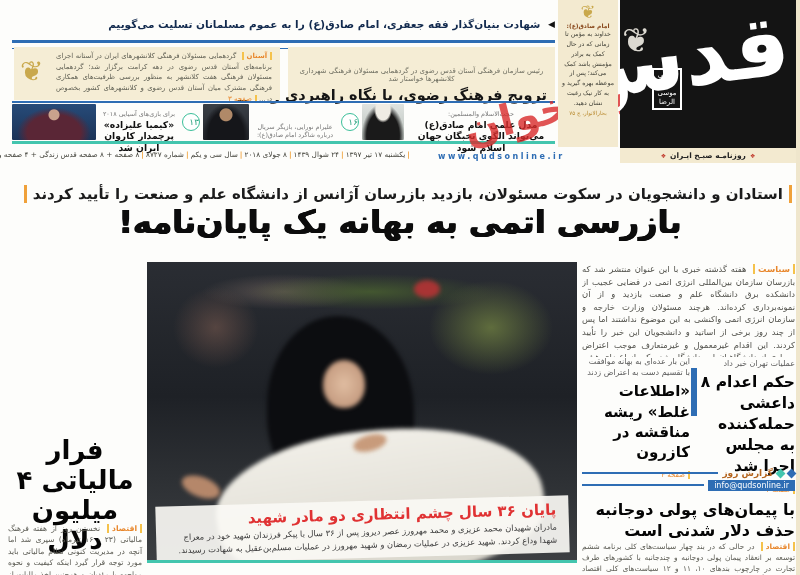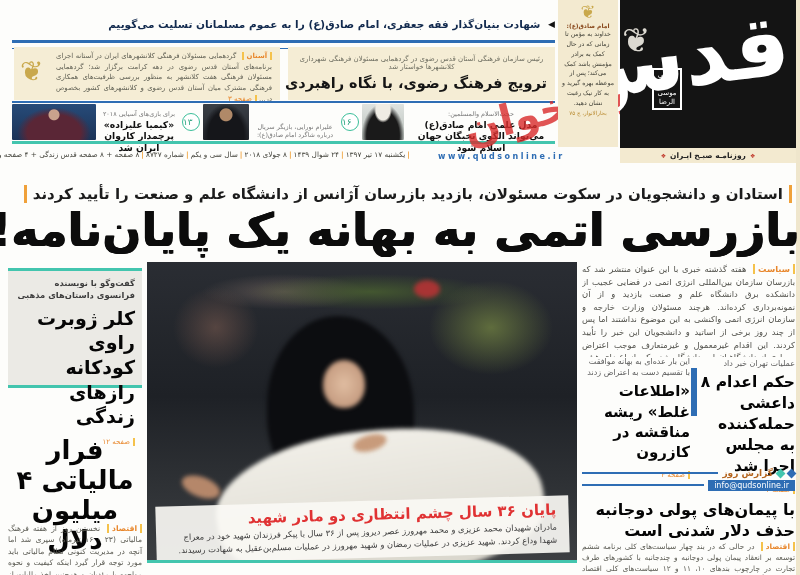--- a/index.html
+++ b/index.html
@@ -13,21 +13,21 @@
   .top-bar .tri{display:inline-block;color:#111;font-size:9px;margin-left:4px;transform:translateY(-1px);}
 
   
   .rule-double{top:40px;left:12px;width:543px;height:5px;border-top:3px solid #2e6db4;border-bottom:1px solid #2e6db4;}
   .rule-blue2{top:101px;left:12px;width:543px;border-top:2px solid #2e6db4;}
   .rule-teal{top:141px;left:12px;width:543px;border-top:3px solid #43c5ae;}
   .rule-teal-photo{top:560px;left:147px;width:430px;border-top:3px solid #43c5ae;}
 
   
   .box{background:#f5edd5;box-sizing:border-box;}
-  .razavi{top:47px;left:288px;width:267px;height:53px;padding:8px 8px;text-align:center;}
+  .razavi{top:47px;left:288px;width:267px;height:53px;padding:20px 8px;text-align:center;}
   .razavi .kick{font-size:7px;color:#6b6b5e;}
   .razavi .head{font-size:14.5px;font-weight:bold;color:#151515;margin-top:4px;white-space:nowrap;}
   .astan{top:47px;left:14px;width:266px;height:53px;padding:4px 8px 4px 42px;}
   .astan .orn{position:absolute;left:6px;top:8px;font-size:28px;color:#c9a84c;}
   .astan .txt{font-size:6.9px;color:#5c5c50;line-height:1.55;text-align:justify;}
   .lbl{color:#e8872c;font-weight:bold;border-right:2px solid #f5c24b;border-left:2px solid #f5c24b;padding:0 3px;margin-left:3px;}
   .pref{color:#e8872c;font-size:7px;border-right:2px solid #f5c24b;padding-right:3px;}
 
   
   .strip{top:104px;left:12px;width:543px;height:36px;display:flex;direction:ltr;align-items:center;gap:3px;}
@@ -36,21 +36,21 @@
             radial-gradient(ellipse at 50% 80%,#5a2636 0 45%,rgba(0,0,0,0) 62%),linear-gradient(#274b79,#1b3357);}
   .ph-actor{width:46px;background:radial-gradient(circle at 50% 30%,#b08968 0 6px,rgba(0,0,0,0) 7px),
             radial-gradient(ellipse at 50% 88%,#15161a 0 55%,rgba(0,0,0,0) 72%),linear-gradient(#3a3f46,#23262b);}
   .ph-cleric{width:42px;background:radial-gradient(ellipse at 50% 16%,#efece4 0 7px,rgba(0,0,0,0) 9px),
             radial-gradient(circle at 50% 32%,#cbb39a 0 4px,rgba(0,0,0,0) 5px),
             radial-gradient(ellipse at 50% 88%,#1a1a1a 0 55%,rgba(0,0,0,0) 72%),linear-gradient(#dfe3e0,#b9c0bb);}
   .it{direction:rtl;text-align:center;flex:none;}
   .it .kick{font-size:6.4px;color:#777;line-height:1.2;margin-top:20px;}
   .it .head{font-size:9.2px;font-weight:bold;color:#101010;line-height:1.25;}
   .badge{flex:none;width:16px;height:16px;border-radius:50%;border:1.5px solid #3bbf9a;color:#2ba37f;
-         font-size:9px;line-height:16px;text-align:left;background:#fff;box-sizing:content-box;}
+         font-size:9px;line-height:16px;text-align:right;background:#fff;box-sizing:content-box;}
 
   
   .date-line{top:150px;left:10px;width:402px;text-align:right;font-size:7.3px;color:#44443c;white-space:nowrap;}
   .seg::before{content:"|";color:#f0a13a;margin:0 2px;font-weight:bold;}
   .seg:last-child::after{content:"|";color:#f0a13a;margin:0 2px;font-weight:bold;}
 
   .web-line{top:152px;left:438px;width:190px;direction:ltr;text-align:left;font-size:8px;font-weight:bold;
             letter-spacing:2.5px;color:#2e6db4;}
   .watermark{top:147px;left:383px;direction:ltr;color:#e02325;font-weight:bold;font-style:italic;font-size:15px;}
   .stamp{top:88px;left:462px;color:#d92b2b;font-weight:bold;font-size:42px;transform:rotate(-14deg);
@@ -73,21 +73,21 @@
                    color:#fff;font-size:7px;line-height:1.3;text-align:center;display:flex;
                    align-items:center;justify-content:center;padding:1px;box-sizing:border-box;}
   .tagline{top:148px;left:620px;width:176px;height:15px;background:#f3ead0;text-align:center;
            font-size:7.5px;color:#222;line-height:15px;font-weight:bold;}
   .tagline::before,.tagline::after{content:"❖";color:#c0392b;margin:0 4px;font-size:6px;}
   .edge{top:0;left:796px;width:4px;height:575px;background:#efe6cc;}
 
   
   .lead-kick{top:185px;right:8px;font-size:15px;font-weight:bold;color:#1c1c1c;padding:0 6px;
              border-left:3px solid #f0a13a;border-right:3px solid #f0a13a;}
-  .lead-head{top:203px;left:0;width:800px;text-align:center;font-size:46px;font-weight:bold;color:#0c0c0c;
+  .lead-head{top:203px;left:0;width:800px;text-align:center;font-size:32px;font-weight:bold;color:#0c0c0c;
              white-space:nowrap;text-shadow:.6px 0 0 #0c0c0c,-.6px 0 0 #0c0c0c;}
 
   
   .photo{top:262px;left:147px;width:430px;height:298px;overflow:hidden;background:
       radial-gradient(closest-side at 80% 22%,rgba(98,112,62,.95),rgba(0,0,0,0) 72%),
       radial-gradient(closest-side at 52% 10%,rgba(72,94,48,.85),rgba(0,0,0,0) 60%),
       radial-gradient(closest-side at 16% 22%,rgba(118,88,78,.6),rgba(0,0,0,0) 62%),
       radial-gradient(closest-side at 32% 10%,rgba(140,120,110,.5),rgba(0,0,0,0) 60%),
       linear-gradient(180deg,#2a2d33 0%,#1e2126 45%,#3c3f42 100%);}
   .photo .shape{position:absolute;filter:blur(2px);}
@@ -213,25 +213,20 @@
     <div class="shape shroud"></div>
     <div class="shape hand1"></div>
     <div class="shape hand2"></div>
     <div class="caption">
       <div class="ti">پایان ۳۶ سال چشم انتظاری دو مادر شهید</div>
       <div class="tx">مادران شهیدان محمد عزیزی و محمد مهرورز عصر دیروز پس از ۳۶ سال با پیکر فرزندان شهید خود در معراج شهدا وداع کردند. شهید عزیزی در عملیات رمضان و شهید مهرورز در عملیات مسلم‌بن‌عقیل به شهادت رسیدند.</div>
     </div>
   </div>
   <div class="abs rule-teal-photo"></div>
 
-  <div class="abs jobert">
-    <div class="kick">گفت‌وگو با نویسنده فرانسوی داستان‌های مذهبی</div>
-    <div class="head">کلر ژوبرت راوی کودکانه رازهای زندگی</div>
-    <span class="pref">صفحه ۱۲</span>
-  </div>
   <div class="abs tax-head">فرار مالیاتی ۴ میلیون دلال</div>
   <div class="abs tax-body">
     <span class="lbl">اقتصاد</span>
     <span>نخستین روز از هفته فرهنگ مالیاتی (۲۳ - ۱۶ تیرماه) سپری شد اما آنچه در مدیریت کنونی نظام مالیاتی باید مورد توجه قرار گیرد اینکه کیفیت و نحوه مواجهه با مؤدیان و همچنین اخذ مالیات از میزان وصولی مهم‌تر است؛ برای مثال...</span>
     
   </div>
 
   <div class="abs politics">
     <span class="lbl">سیاست</span>
     <span>هفته گذشته خبری با این عنوان منتشر شد که بازرسان سازمان بین‌المللی انرژی اتمی در فضایی عجیب از دانشکده برق دانشگاه علم و صنعت بازدید و از آن نمونه‌برداری کرده‌اند. هرچند مسئولان وزارت خارجه و سازمان انرژی اتمی واکنشی به این موضوع نداشتند اما پس از چند روز برخی از اساتید و دانشجویان این خبر را تأیید کردند. این اقدام غیرمعمول و غیرمتعارف موجب اعتراض بسیاری از دانشگاهیان این دانشگاه شد. یکی از اعضای هیئت علمی دانشگاه علم و صنعت در بیان جزئیات بیشتر این بازدید گفته است که بازرسان آژانس در خردادماه سال جاری در حالی که...</span>

